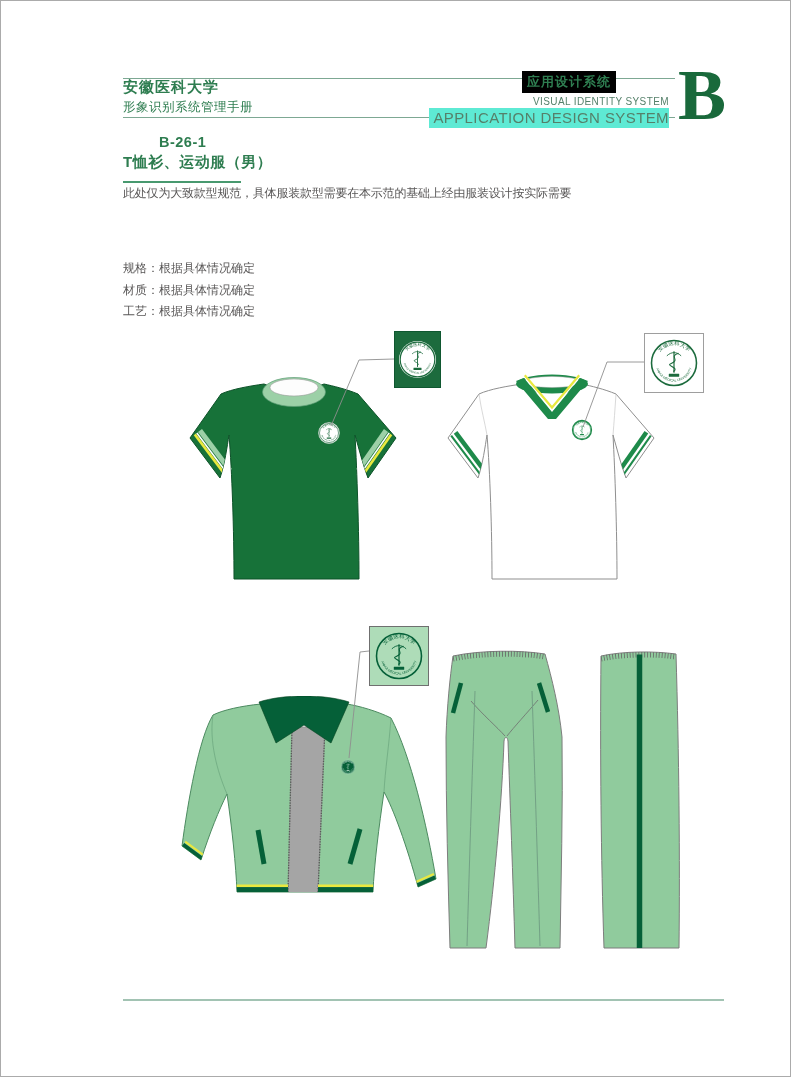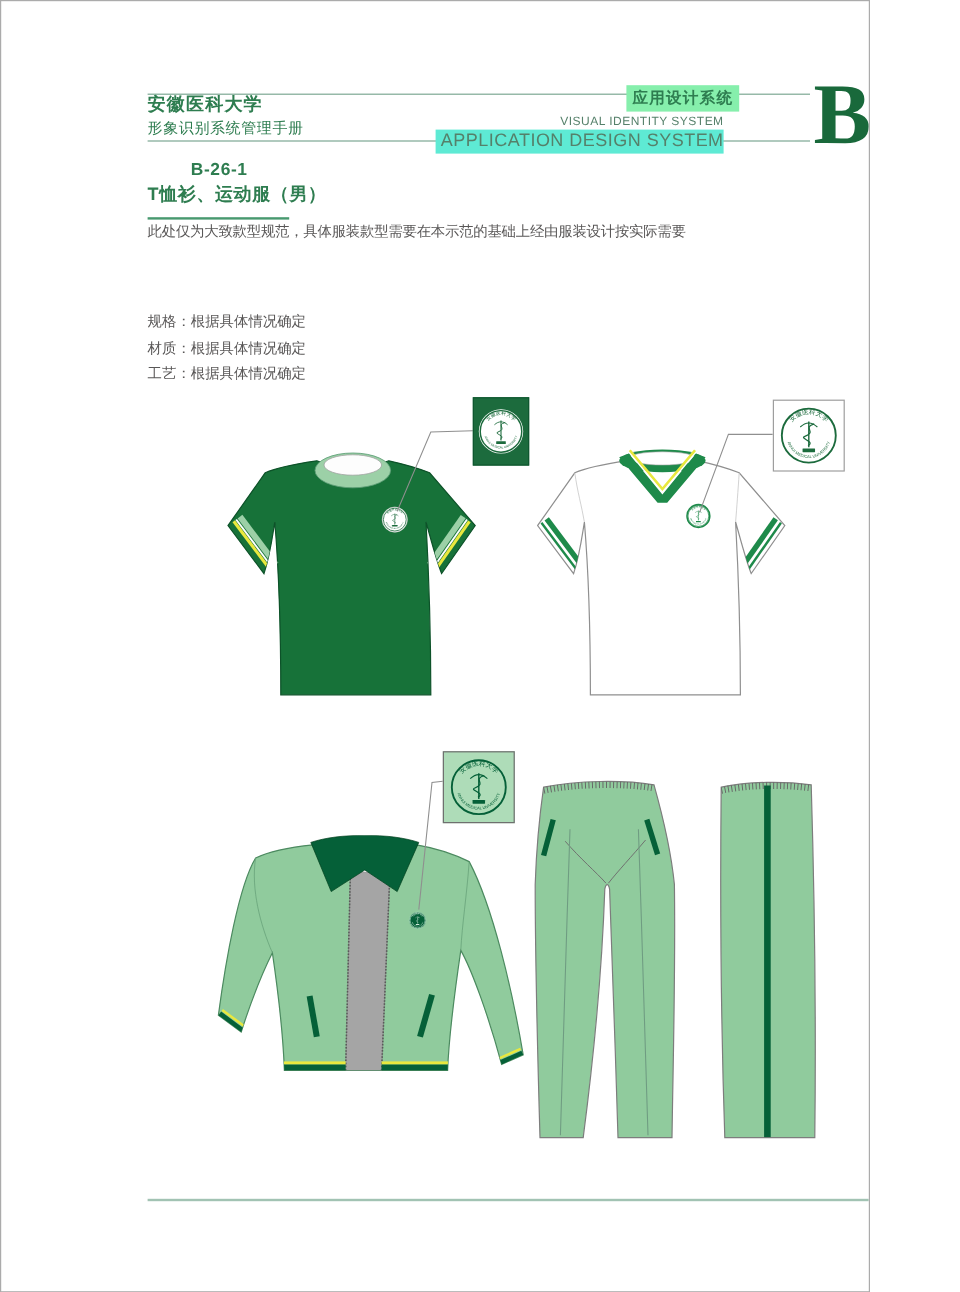--- a/index.html
+++ b/index.html
@@ -1,24 +1,24 @@
 <!DOCTYPE html>
 <html style="--c-accent: #2e7d50; --c-letter: #19693b; --c-rule: #7da893; --c-rule-bottom: #a2c3b3; --c-underline: #48996f; --c-text: #595757; --c-en-text: #55806a; --c-dgreen: #177239; --c-dgreen-line: #0d5229; --c-lgreen-collar: #9cd0a7; --c-yellow: #e9e83e; --c-green-mid: #1e8a4a; --c-lgreen: #90cb9d; --c-jacket-dark: #056038; --c-lining: #a5a5a5; --c-seal-green: #1c6b3d; --c-callout: #8f8f8f; --c-swatch-jacket-bg: #aedcb8; --c-outline: #7d7d7d;"><head>
 <meta charset="utf-8">
 <style>
   html,body{margin:0;padding:0;background:#fff;}
   body{font-family:"Liberation Sans","DejaVu Sans",sans-serif;}
-  .page{position:relative;width:725px;height:1077px;box-sizing:border-box;
+  .page{position:relative;width:791px;height:1077px;box-sizing:border-box;
         border:1px solid #ababab;background:#fff;overflow:hidden;}
   .abs{position:absolute;}
   .rule{position:absolute;height:1px;background:var(--c-rule);}
   .uni{left:122px;top:77px;font-size:15px;font-weight:bold;color:var(--c-accent);letter-spacing:1px;}
   .manual{left:122px;top:98px;font-size:12.5px;color:var(--c-accent);letter-spacing:0.5px;}
   .syscn{left:521px;top:70px;font-size:13px;font-weight:bold;color:var(--c-accent);
-         background:#86efac;padding:2px 5px;z-index:3;letter-spacing:1px;}
+         background:#000000;padding:2px 5px;z-index:3;letter-spacing:1px;}
   .sysen1{right:121px;top:95px;font-size:10px;color:var(--c-en-text);letter-spacing:0.4px;z-index:3;text-align:right;}
   .sysen2{right:121px;top:107px;font-size:15px;color:var(--c-en-text);letter-spacing:0.4px;
           background:#5eead4;padding:1px 0 2px 4px;z-index:3;}
   .bigb{left:677px;top:64px;font-family:"Liberation Serif","DejaVu Serif",serif;
         font-size:72px;font-weight:bold;color:var(--c-letter);line-height:0.85;z-index:2;}
   .code{left:122px;top:133px;font-size:14.5px;font-weight:bold;color:var(--c-accent);letter-spacing:0.5px;margin-left:36px;}
   .title{left:122px;top:152px;font-size:15px;font-weight:bold;color:var(--c-accent);letter-spacing:0.5px;}
   .underline{left:122px;top:180px;width:118px;height:1.5px;background:var(--c-underline);}
   .para{left:122px;top:182px;width:480px;font-size:12px;color:var(--c-text);
         line-height:20px;letter-spacing:-0.2px;}

